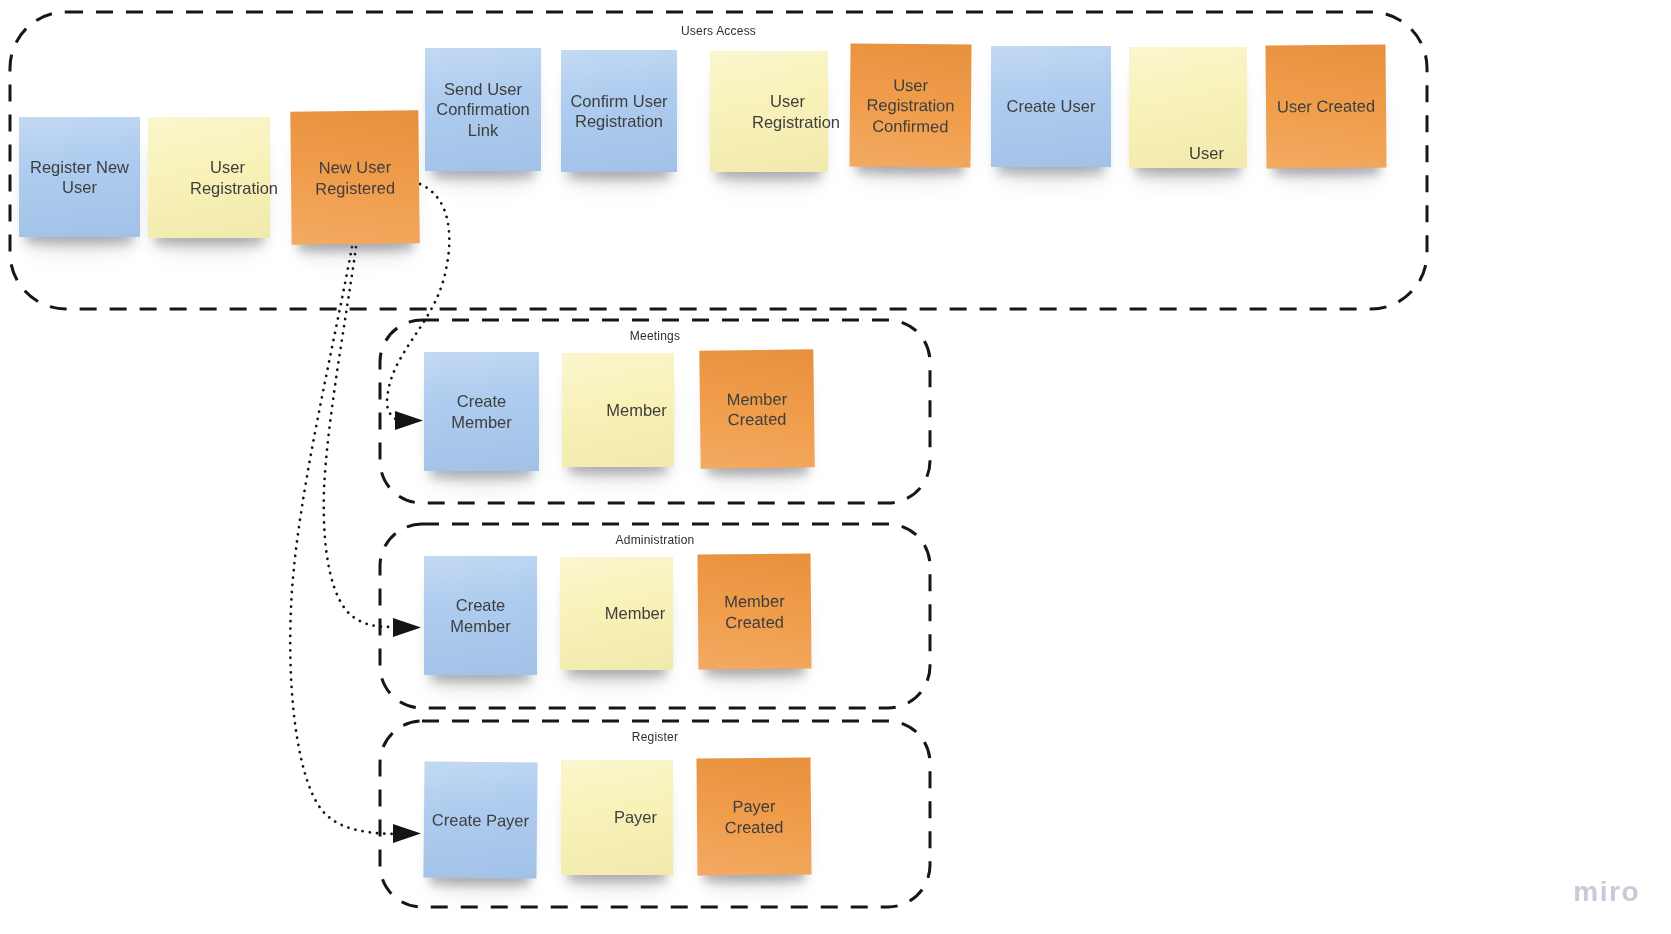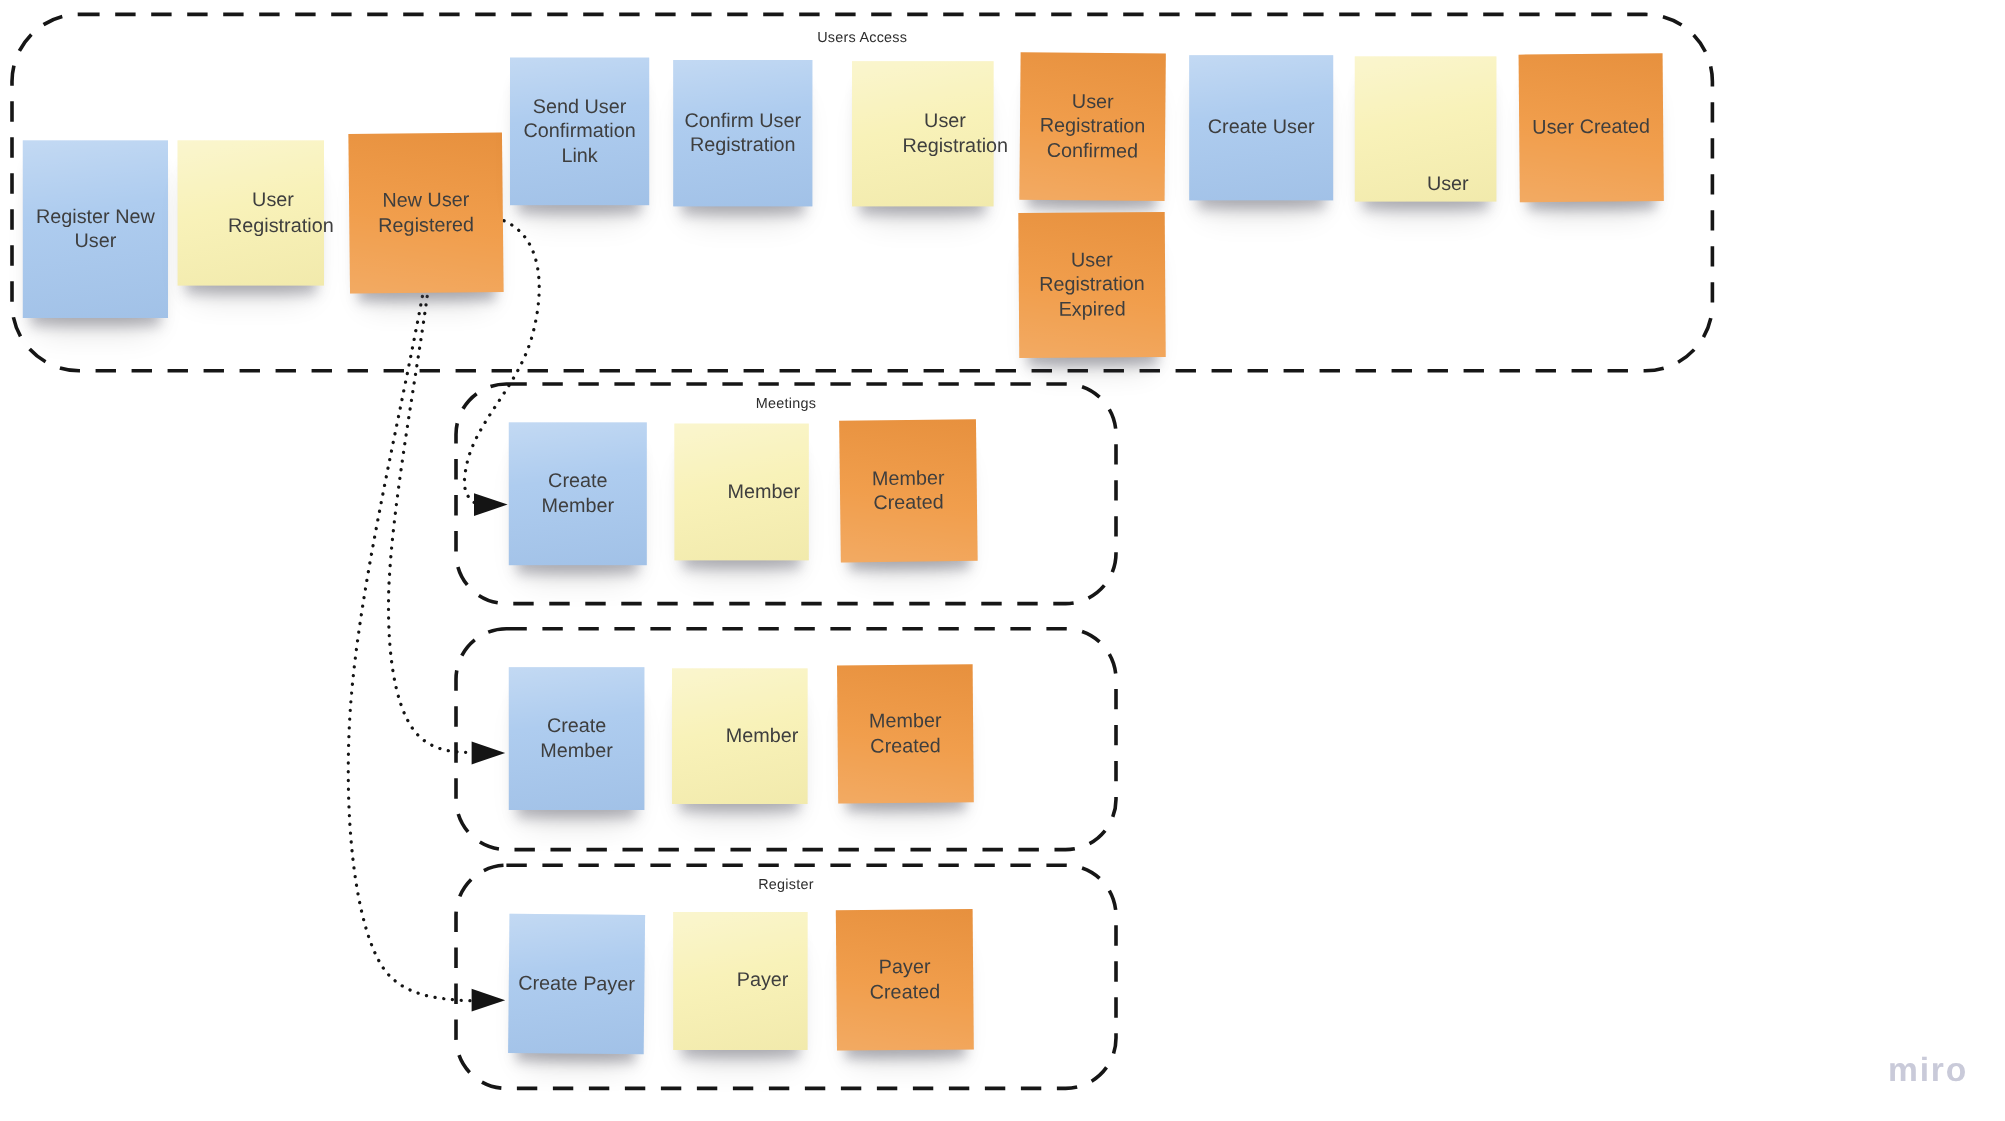--- a/index.html
+++ b/index.html
@@ -78,45 +78,43 @@
       <polygon class="arrowhead" points="393,618 393,637 421,627.5"></polygon>
     </g>
     <g>
       <path class="connector" d="M 352,247 C 333,350 299,490 292,590 C 286,678 295,774 321,809 C 336,828 360,833 394,834"></path>
       <polygon class="arrowhead" points="393,824 393,843 421,833.5"></polygon>
     </g>
   </svg>
 
   <div class="frame-title" style="left:10px;top:24px;width:1417px;">Users Access</div>
   <div class="frame-title" style="left:380px;top:329px;width:550px;">Meetings</div>
+  <div class="frame-title" style="left:380px;top:533px;width:550px;">Administration</div>
   <div class="frame-title" style="left:380px;top:730px;width:550px;">Register</div>
 
-  <div class="sticky c-blue" style="left:19px;top:117px;width:121px;height:148px;">
+  <div class="sticky c-blue" style="left:19px;top:117px;width:121px;height:120px;">
     <span class="lbl">Register New User</span>
     </div>
   <div class="sticky c-yellow" style="left:148px;top:117px;width:122px;height:121px;">
     <span class="lbl">User Registration</span>
     </div>
   <div class="sticky c-orange" style="left:291px;top:111px;width:128px;height:133px;transform:rotate(-0.6deg);">
     <span class="lbl">New User Registered</span>
     </div>
   <div class="sticky c-blue" style="left:425px;top:48px;width:116px;height:123px;">
     <span class="lbl">Send User Confirmation Link</span>
     </div>
   <div class="sticky c-blue" style="left:561px;top:50px;width:116px;height:122px;">
     <span class="lbl">Confirm User Registration</span>
     </div>
   <div class="sticky c-yellow" style="left:710px;top:51px;width:118px;height:121px;">
     <span class="lbl">User Registration</span>
     </div>
   <div class="sticky c-orange" style="left:850px;top:44px;width:121px;height:123px;transform:rotate(0.5deg);">
     <span class="lbl">User Registration Confirmed</span>
-    </div>
-  <div class="sticky c-orange" style="left:849px;top:177px;width:122px;height:121px;transform:rotate(-0.4deg);">
-    <span class="lbl">User Registration Expired</span>
     </div>
   <div class="sticky c-blue" style="left:991px;top:46px;width:120px;height:121px;">
     <span class="lbl">Create User</span>
     </div>
   <div class="sticky c-yellow" style="left:1129px;top:47px;width:118px;height:121px;align-items:flex-end;">
     <span class="lbl">User</span>
     </div>
   <div class="sticky c-orange" style="left:1266px;top:45px;width:120px;height:123px;transform:rotate(-0.5deg);">
     <span class="lbl">User Created</span>
     </div>

